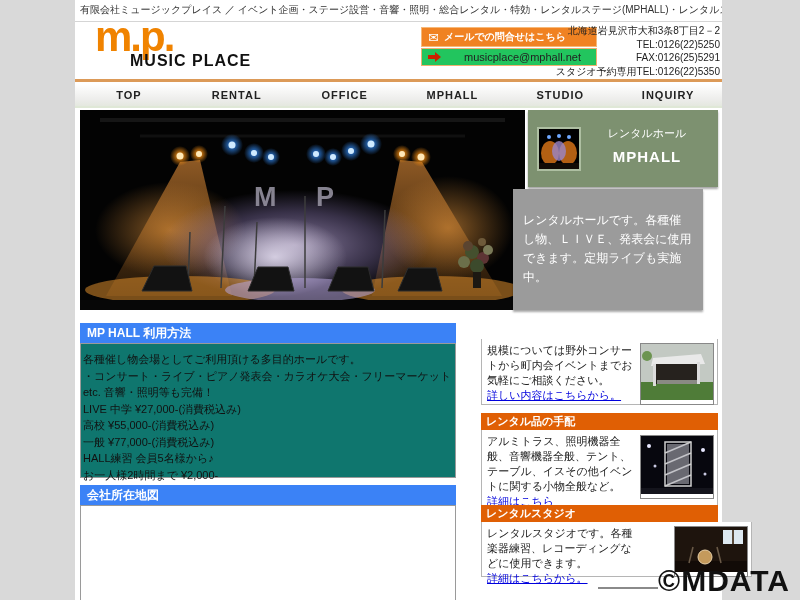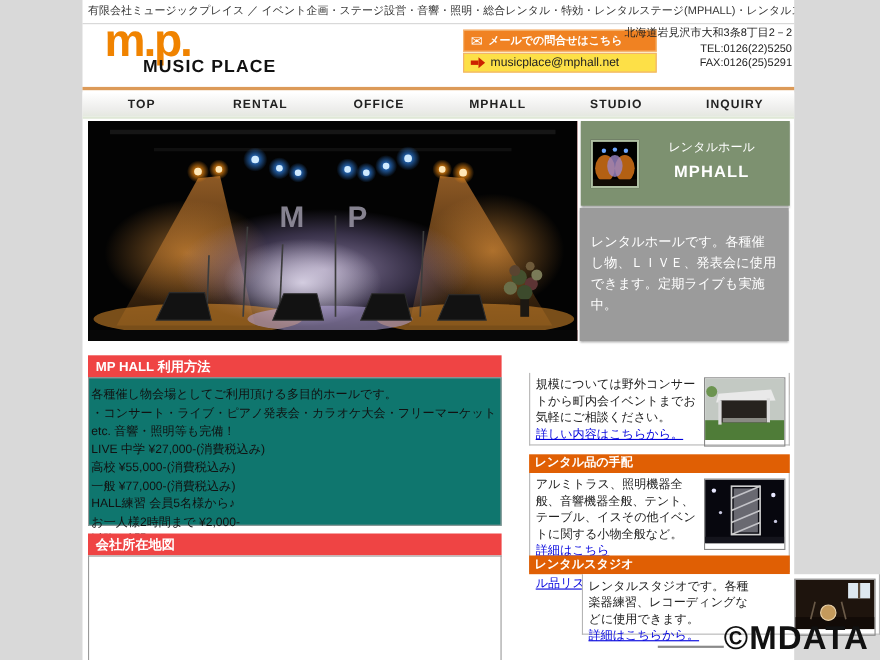--- a/index.html
+++ b/index.html
@@ -16,23 +16,23 @@
 
   
   .logo-mp { left:20px; top:17px; font-size:42px; font-weight:bold; color:#f08300;
              letter-spacing:-2px; line-height:40px; }
   .logo-sub { left:55px; top:52px; font-size:16px; font-weight:bold; color:#111; letter-spacing:1px; }
 
   .mail-btn { left:346px; top:27px; width:176px; height:20px; background:#f08222;
               border:1px solid #f6b878; color:#fff; font-size:10px; font-weight:bold;
               display:flex; align-items:center; gap:5px; padding-left:6px; cursor:pointer; }
   .mail-icon { display:inline-block; font-size:13px; line-height:13px; color:#fff; }
-  .email-btn { left:346px; top:48px; width:176px; height:18px; background:#fde047;
+  .email-btn { left:346px; top:48px; width:176px; height:18px; background:#22c55e;
                border:1px solid #f0b070; color:#222; font-size:11px;
-               display:flex; align-items:center; gap:5px; padding-left:6px; cursor:pointer; }
+               display:flex; align-items:center; gap:23px; padding-left:6px; cursor:pointer; }
   .arrow-icon { display:inline-flex; align-items:center; }
   .arrow-shaft { width:7px; height:4px; background:#cc2200; }
   .arrow-head { width:0; height:0; border-left:6px solid #cc2200;
                 border-top:5px solid transparent; border-bottom:5px solid transparent; }
 
   .addr { right:2px; top:24px; text-align:right; font-size:10px; line-height:13.5px; color:#222; }
 
   .orange-rule { left:0; top:79px; width:647px; height:3px; background:#dc9a58; }
 
   
@@ -47,26 +47,26 @@
 
   
   .hall-box { left:453px; top:110px; width:190px; height:77px; background:#7d9170;
               box-shadow:0 2px 2px rgba(0,0,0,.35); }
   .hall-thumb { position:absolute; left:9px; top:17px; width:44px; height:44px;
                 border:2px solid #aebfa2; background:#000; }
   .hall-label { position:absolute; left:54px; top:16px; width:130px; text-align:center;
                 color:#fff; font-size:11px; }
   .hall-name { position:absolute; left:54px; top:38px; width:130px; text-align:center;
                color:#fff; font-size:15px; font-weight:bold; letter-spacing:1px; }
-  .hall-desc { left:452px; top:189px; width:190px; height:121px; background:#9b9b9b;
+  .hall-desc { left:438px; top:189px; width:190px; height:121px; background:#9b9b9b;
                color:#fff; font-size:12px; line-height:19px; padding:22px 10px 0 10px;
                box-shadow:0 2px 2px rgba(0,0,0,.35); }
 
   
-  .sec-hd-red { height:20px; background:#ef4444; color:#fff; font-size:12px; font-weight:bold;
+  .sec-hd-red { height:20px; background:#3b82f6; color:#fff; font-size:12px; font-weight:bold;
                 line-height:20px; padding-left:7px; }
   .hall-info-hd { left:5px; top:323px; width:376px; }
   .hall-info-bd { left:5px; top:343px; width:376px; height:135px; border:1px solid #9a9a9a;
                   background:#0f766e; font-size:11px; line-height:16.5px; color:#111; padding:7px 2px; }
   .map-hd { left:5px; top:485px; width:376px; }
   .map-bd { left:5px; top:505px; width:376px; height:95px; border:1px solid #9a9a9a;
             border-bottom:none; background:#fff; }
 
   
   .sec-hd-or { height:17px; background:#e05f04; color:#fff; font-size:11px; font-weight:bold;
@@ -76,21 +76,21 @@
   .promo-text a { color:#0000dd; text-decoration:underline; cursor:pointer; display:inline-block; }
   .promo-img { position:absolute; right:3px; border:1px solid #888; }
 
   .p1-hd { left:406px; top:322px; width:237px;margin-top:20px; }
   .p1-bd { left:406px; top:339px; width:237px; height:66px; }
   .p1-text { width:152px; }
   .p2-hd { left:406px; top:413px; width:237px; }
   .p2-bd { left:406px; top:430px; width:237px; height:90px; }
   .p2-text { width:152px; }
   .p3-hd { left:406px; top:505px; width:237px; }
-  .p3-bd { left:406px; top:522px; width:271px; height:55px;margin-left:48px; }
+  .p3-bd { left:406px; top:522px; width:271px; height:55px; }
   .p3-text { width:152px; }
 
   
   .wm-line { left:598px; top:587px; width:60px; height:2px; background:#8a8a8a; }
   .watermark { right:10px; top:564px; font-size:30px; font-weight:bold; color:#111;
                letter-spacing:1px;margin-left:44px; }
 </style>
 </head>
 <body>
 
@@ -110,20 +110,21 @@
         <span class="arrow-shaft"></span>
         <span class="arrow-head"></span>
       </span>
     <span>musicplace@mphall.net</span>
   </div>
 
   <div class="abs addr">
     <div>北海道岩見沢市大和3条8丁目2－2</div>
     <div>TEL:0126(22)5250</div>
     <div>FAX:0126(25)5291</div>
+    <div>スタジオ予約専用TEL:0126(22)5350</div>
   </div>
 
   <div class="abs orange-rule"></div>
 
   <div class="abs nav">
     <div class="nav-item">TOP</div>
     <div class="nav-item">RENTAL</div>
     <div class="nav-item">OFFICE</div>
     <div class="nav-item">MPHALL</div>
     <div class="nav-item">STUDIO</div>

